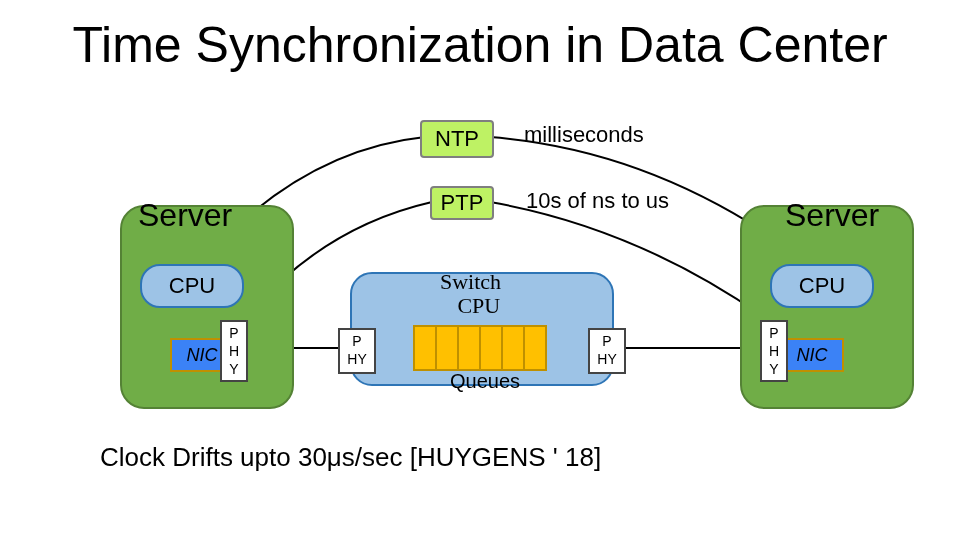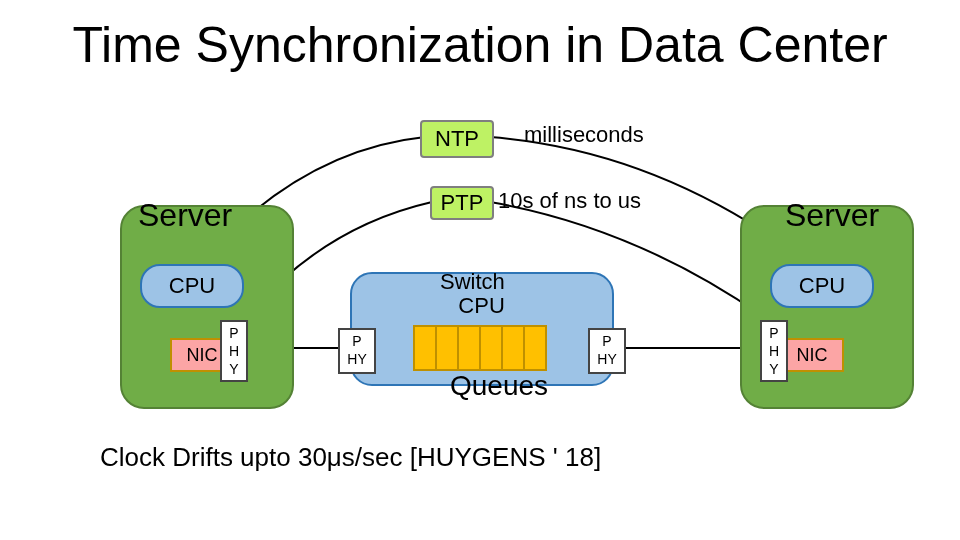--- a/index.html
+++ b/index.html
@@ -8,42 +8,42 @@
   
   .server{position:absolute;width:170px;height:200px;border:2px solid #548235;background:#70AD47;border-radius:24px;}
   .server-l{left:120px;top:205px;}
   .server-r{left:740px;top:205px;}
   .server-lbl{position:absolute;font-size:32px;}
   .server-lbl-l{left:138px;top:197px;}
   .server-lbl-r{left:785px;top:197px;}
   .cpu{position:absolute;width:100px;height:40px;border:2px solid #2E75B6;background:#9DC3E6;border-radius:20px;font-size:22px;display:flex;align-items:center;justify-content:center;}
   .cpu-l{left:140px;top:264px;}
   .cpu-r{left:770px;top:264px;}
-  .nic{position:absolute;width:60px;height:30px;border:2px solid #BF9000;background:#fca5a5;font-size:18px;display:flex;align-items:center;justify-content:center;}
+  .nic{position:absolute;width:60px;height:30px;border:2px solid #BF9000;background:#3b82f6;font-size:18px;display:flex;align-items:center;justify-content:center;font-style:italic;}
   .nic-l{left:170px;top:338px;}
   .nic-r{left:780px;top:338px;}
   .phy{position:absolute;width:24px;height:56px;border:2px solid #444;background:#fff;font-size:14px;line-height:18px;text-align:center;padding-top:2px;}
   .phy-l{left:220px;top:320px;}
   .phy-r{left:760px;top:320px;}
   
   .switch{position:absolute;left:350px;top:272px;width:260px;height:110px;border:2px solid #2E75B6;background:#9DC3E6;border-radius:22px;}
-  .switch-lbl{position:absolute;left:440px;top:270px;font-size:22px;text-align:center;line-height:24px;}
+  .switch-lbl{position:absolute;left:440px;top:270px;font-size:22px;text-align:center;line-height:24px;font-family:Liberation Serif, serif;}
   .sphy{position:absolute;width:34px;height:40px;border:2px solid #444;background:#fff;font-size:14px;line-height:18px;text-align:center;padding-top:2px;}
   .sphy-l{left:338px;top:328px;}
   .sphy-r{left:588px;top:328px;}
   .queues{position:absolute;left:413px;top:325px;width:130px;height:42px;border:2px solid #BF9000;background:#FFC000;display:flex;}
   .queues div{flex:1;border-right:2px solid #BF9000;}
   .queues div:last-child{border-right:none;}
-  .queues-lbl{position:absolute;left:450px;top:370px;font-size:28px;}
+  .queues-lbl{position:absolute;left:450px;top:370px;font-size:20px;}
   
   .pbox{position:absolute;border:2px solid #7F7F7F;background:#bef264;font-size:22px;display:flex;align-items:center;justify-content:center;border-radius:4px;}
   .ntp{left:420px;top:120px;width:70px;height:34px;}
   .ptp{left:430px;top:186px;width:60px;height:30px;}
   .ntp-desc{position:absolute;left:524px;top:122px;font-size:22px;}
-  .ptp-desc{position:absolute;left:498px;top:188px;font-size:22px;}
+  .ptp-desc{position:absolute;left:526px;top:188px;font-size:22px;}
   
   .foot{position:absolute;left:100px;top:440px;font-size:26px;line-height:34px;}
   
   svg.lines{position:absolute;left:0;top:0;width:960px;height:540px;pointer-events:none;}
 </style>
 </head>
 <body>
 
 <div class="stage">
   <div class="title">Time Synchronization in Data Center</div>

